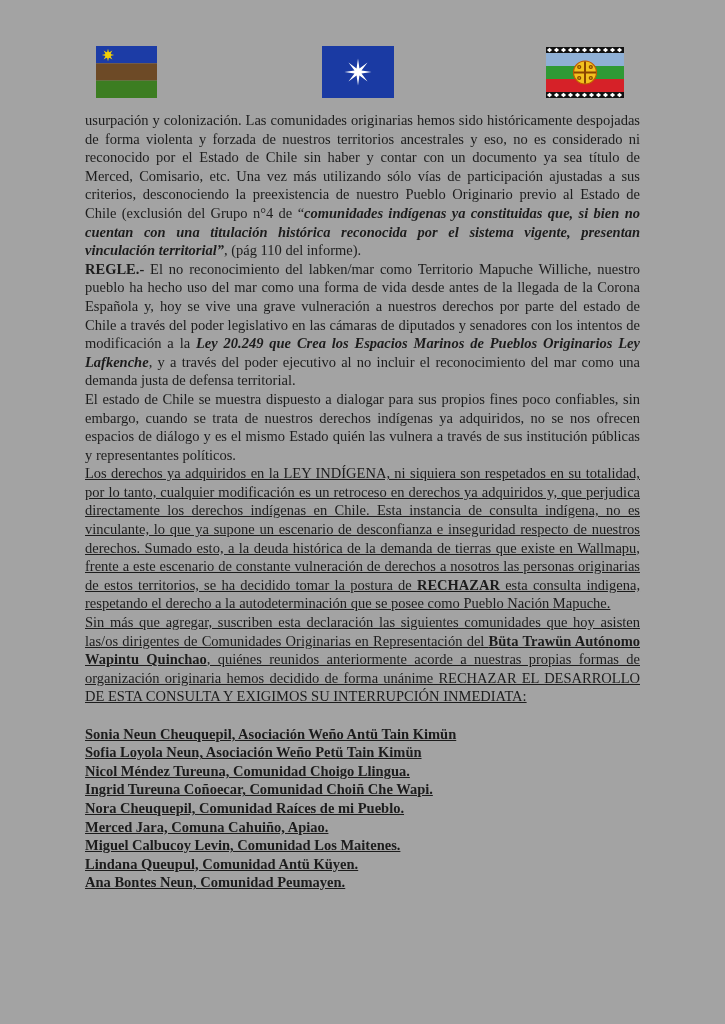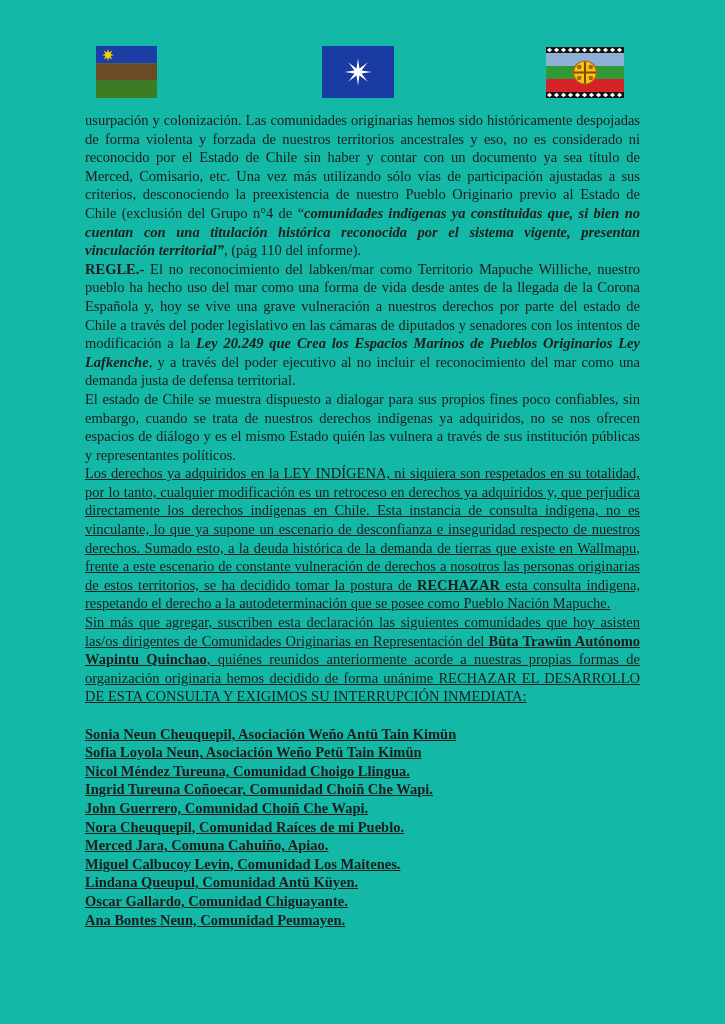--- a/index.html
+++ b/index.html
@@ -1,21 +1,21 @@
 <!DOCTYPE html>
 <html><head>
 <meta charset="utf-8">
 <style>
   html, body { margin: 0; padding: 0; background: #ffffff; }
   body {
     width: 725px; height: 1024px;
     font-family: "Liberation Serif", "DejaVu Serif", serif;
     color: #1c1c1c;
   }
-  .page { position: relative; width: 725px; height: 1024px; overflow: hidden; background: #14b8a6; }
+  .page { position: relative; width: 725px; height: 1024px; overflow: hidden; background: #a3a3a3; }
   .flag-row { position: absolute; top: 46px; left: 0; width: 725px; height: 52px; }
   .flag { position: absolute; top: 0; display: block; }
   .flag-1 { left: 96px; }
   .flag-2 { left: 322px; }
   .flag-3 { left: 546px; top: 1px; }
   .body-text {
     position: absolute; top: 111px; left: 85px; width: 555px;
     font-size: 14.5px; line-height: 18.6px; text-align: justify;
   }
   p.para { margin: 0; }
@@ -78,23 +78,21 @@
 
     <p class="para gap"><span>Los derechos ya adquiridos en la LEY INDÍGENA, ni siquiera son respetados en su totalidad, por lo tanto, cualquier modificación es un retroceso en derechos ya adquiridos y, que perjudica directamente los derechos indígenas en Chile. Esta instancia de consulta indígena, no es vinculante, lo que ya supone un escenario de desconfianza e inseguridad respecto de nuestros derechos. Sumado esto, a la deuda histórica de la demanda de tierras que existe en Wallmapu, frente a este escenario de constante vulneración de derechos a nosotros las personas originarias de estos territorios, se ha decidido tomar la postura de </span><span class="b">RECHAZAR</span><span> esta consulta indigena, respetando el derecho a la autodeterminación que se posee como Pueblo Nación Mapuche.</span></p>
 
     <p class="para gap"><span>Sin más que agregar, suscriben esta declaración las siguientes comunidades que hoy asisten las/os dirigentes de Comunidades Originarias en Representación del </span><span class="b">Büta Trawün Autónomo Wapintu Quinchao</span><span>, quiénes reunidos anteriormente acorde a nuestras propias formas de organización originaria hemos decidido de forma unánime RECHAZAR EL DESARROLLO DE ESTA CONSULTA Y EXIGIMOS SU INTERRUPCIÓN INMEDIATA:</span></p>
 
     <div class="names gap">
       <p>Sonia Neun Cheuquepil, Asociación Weño Antü Tain Kimün</p>
       <p>Sofia Loyola Neun, Asociación Weño Petü Tain Kimün</p>
       <p>Nicol Méndez Tureuna, Comunidad Choigo Llingua.</p>
       <p>Ingrid Tureuna Coñoecar, Comunidad Choiñ Che Wapi.</p>
-      <p>John Guerrero, Comunidad Choiñ Che Wapi.</p>
       <p>Nora Cheuquepil, Comunidad Raíces de mi Pueblo.</p>
       <p>Merced Jara, Comuna Cahuiño, Apiao.</p>
       <p>Miguel Calbucoy Levin, Comunidad Los Maitenes.</p>
       <p>Lindana Queupul, Comunidad Antü Küyen.</p>
-      <p>Oscar Gallardo, Comunidad Chiguayante.</p>
       <p>Ana Bontes Neun, Comunidad Peumayen.</p>
     </div>
 
   </div>
 </div>
 
 </body></html>

